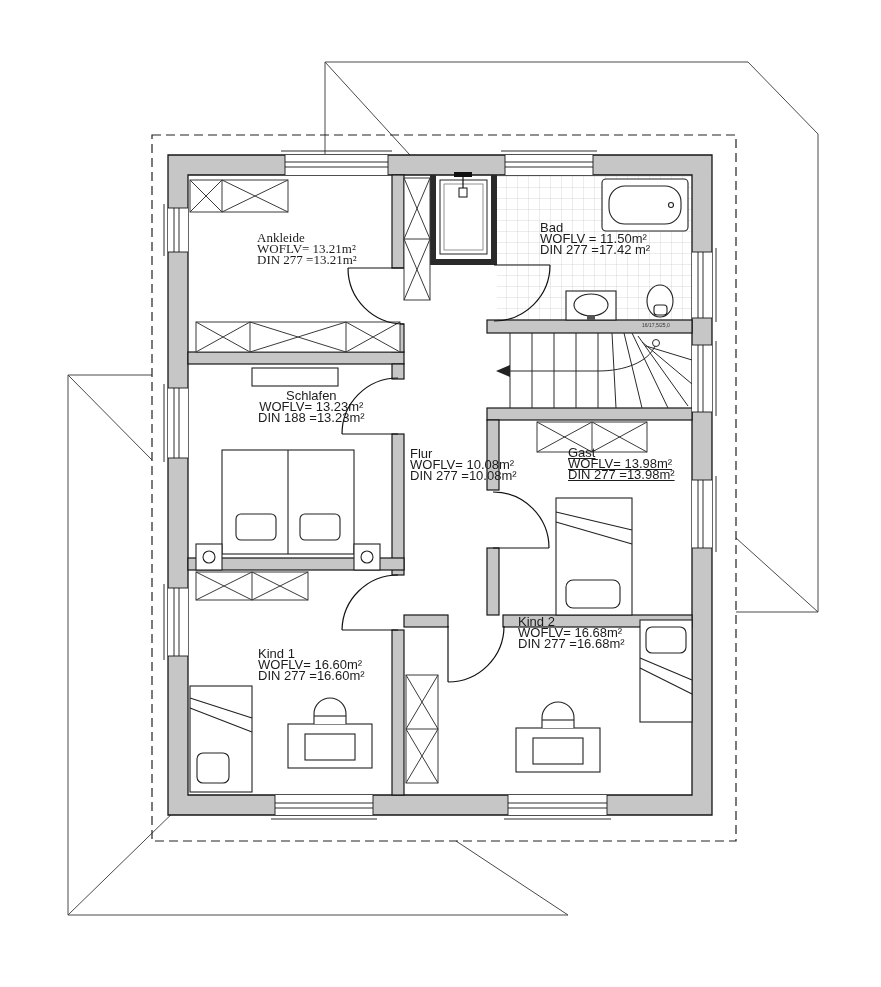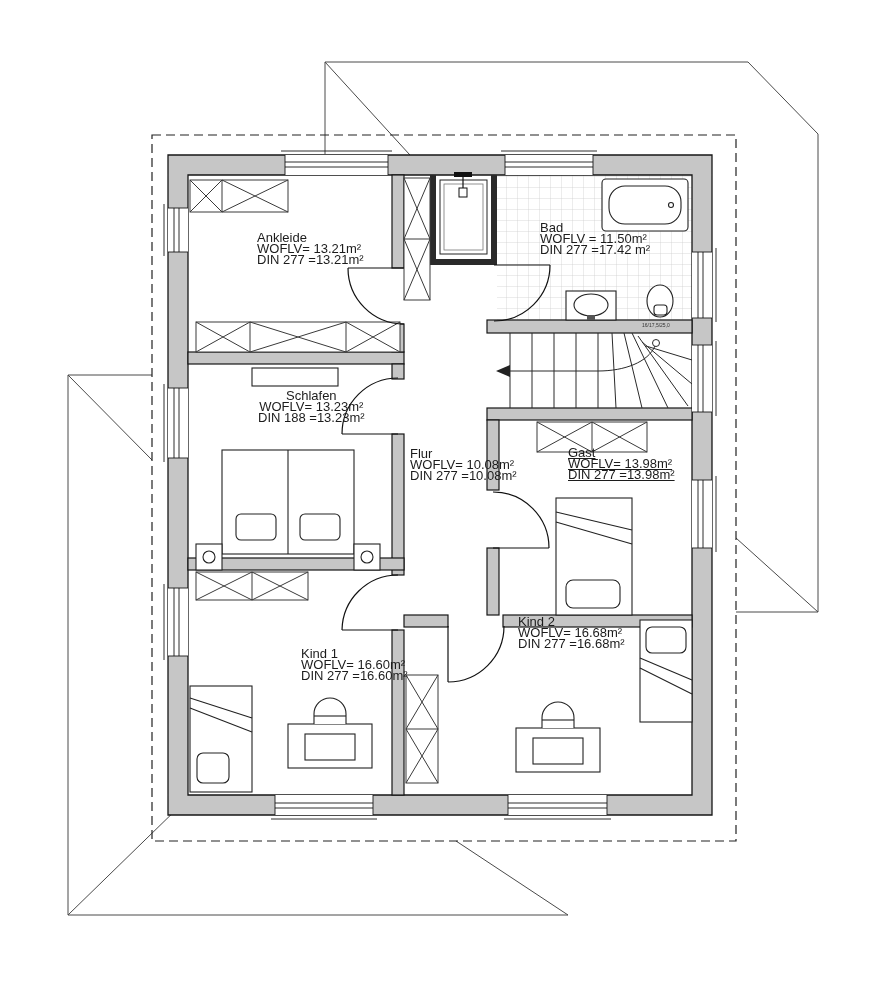--- a/index.html
+++ b/index.html
@@ -328,21 +328,21 @@
           <line x1="493" y1="548" x2="549" y2="548"></line>
           <path d="M549,548 A56,56 0 0 0 493,492"></path>
         </g>
       <g>
           <line x1="448" y1="626" x2="448" y2="682"></line>
           <path d="M448,682 A56,56 0 0 0 504,626"></path>
         </g>
     </g>
   </svg>
 
-  <div class="room-label" style="left:257px;top:232px;">
+  <div class="room-label" style="left:257px;top:232px;font-family:Liberation Serif, serif;">
     <span>Ankleide</span>
     <span>WOFLV= 13.21m²</span>
     <span>DIN 277 =13.21m²</span>
   </div>
   <div class="room-label" style="left:540px;top:222px;">
     <span>Bad</span>
     <span>WOFLV = 11.50m²</span>
     <span>DIN 277 =17.42 m²</span>
   </div>
   <div class="room-label" style="left:258px;top:390px;text-align:center;">
@@ -353,21 +353,21 @@
   <div class="room-label" style="left:410px;top:432px;margin-top:16px;">
     <span>Flur</span>
     <span>WOFLV= 10.08m²</span>
     <span>DIN 277 =10.08m²</span>
   </div>
   <div class="room-label" style="left:568px;top:447px;text-decoration:underline;">
     <span>Gast</span>
     <span>WOFLV= 13.98m²</span>
     <span>DIN 277 =13.98m²</span>
   </div>
-  <div class="room-label" style="left:258px;top:648px;margin-left:43px;">
+  <div class="room-label" style="left:258px;top:648px;">
     <span>Kind 1</span>
     <span>WOFLV= 16.60m²</span>
     <span>DIN 277 =16.60m²</span>
   </div>
   <div class="room-label" style="left:518px;top:616px;">
     <span>Kind 2</span>
     <span>WOFLV= 16.68m²</span>
     <span>DIN 277 =16.68m²</span>
   </div>
 

